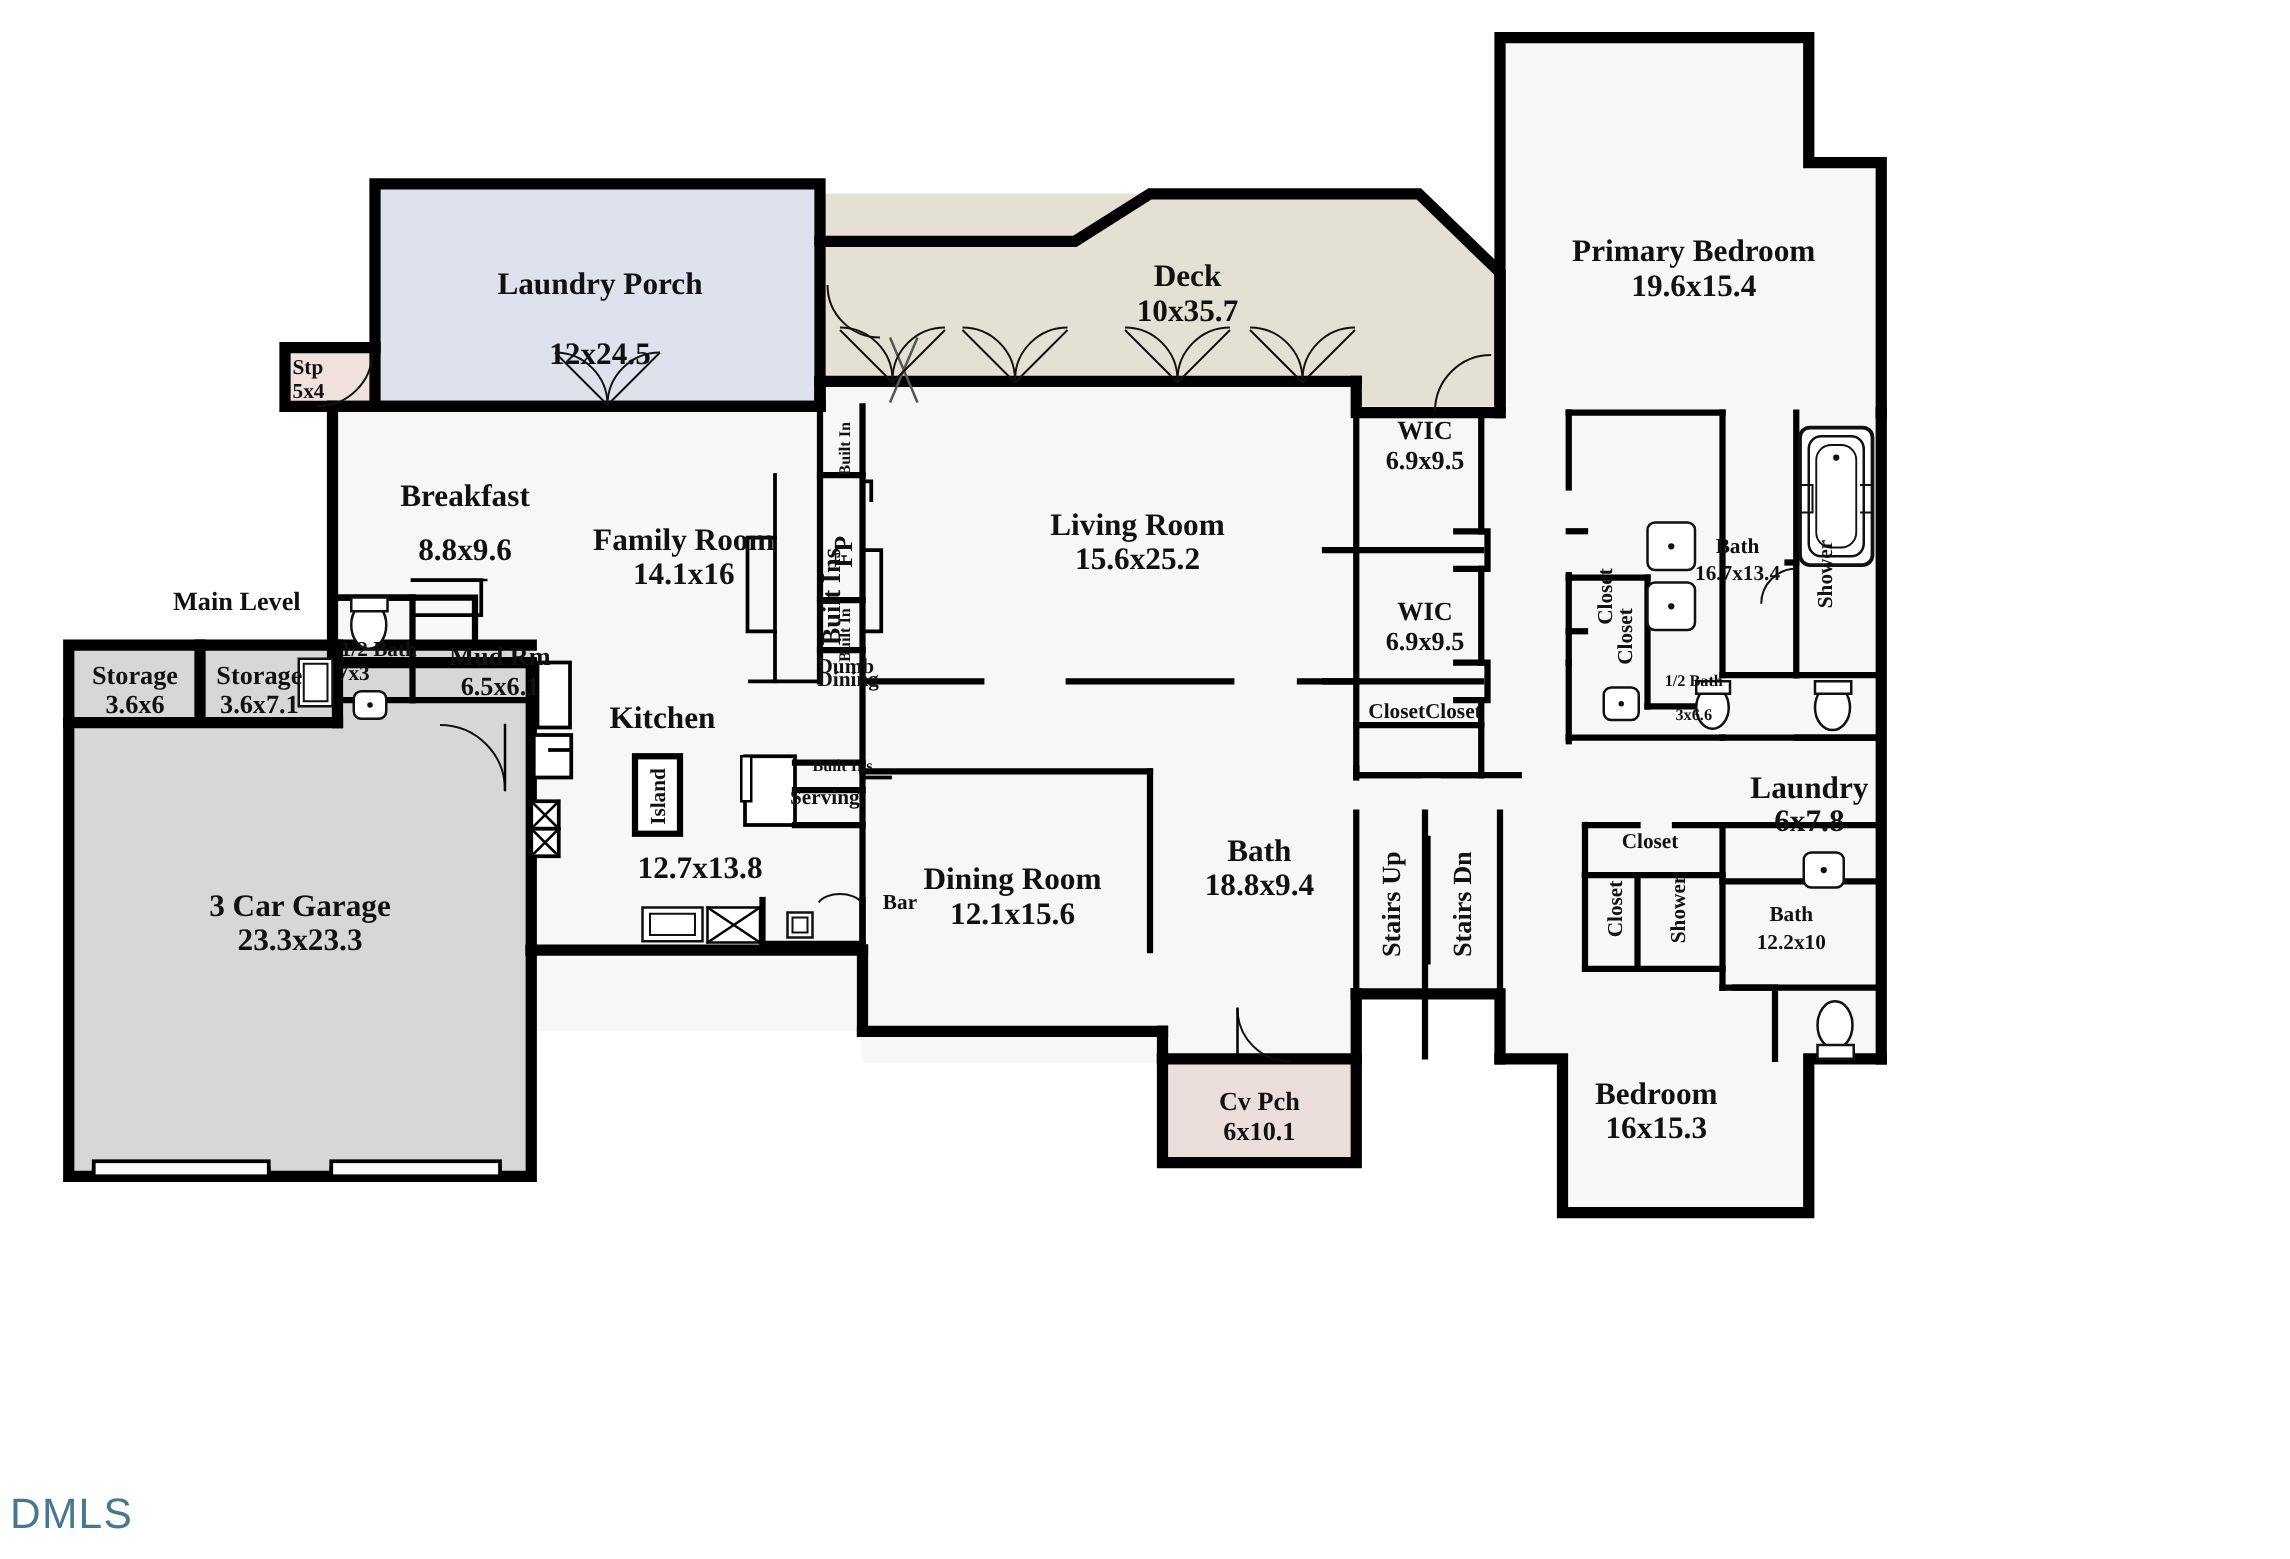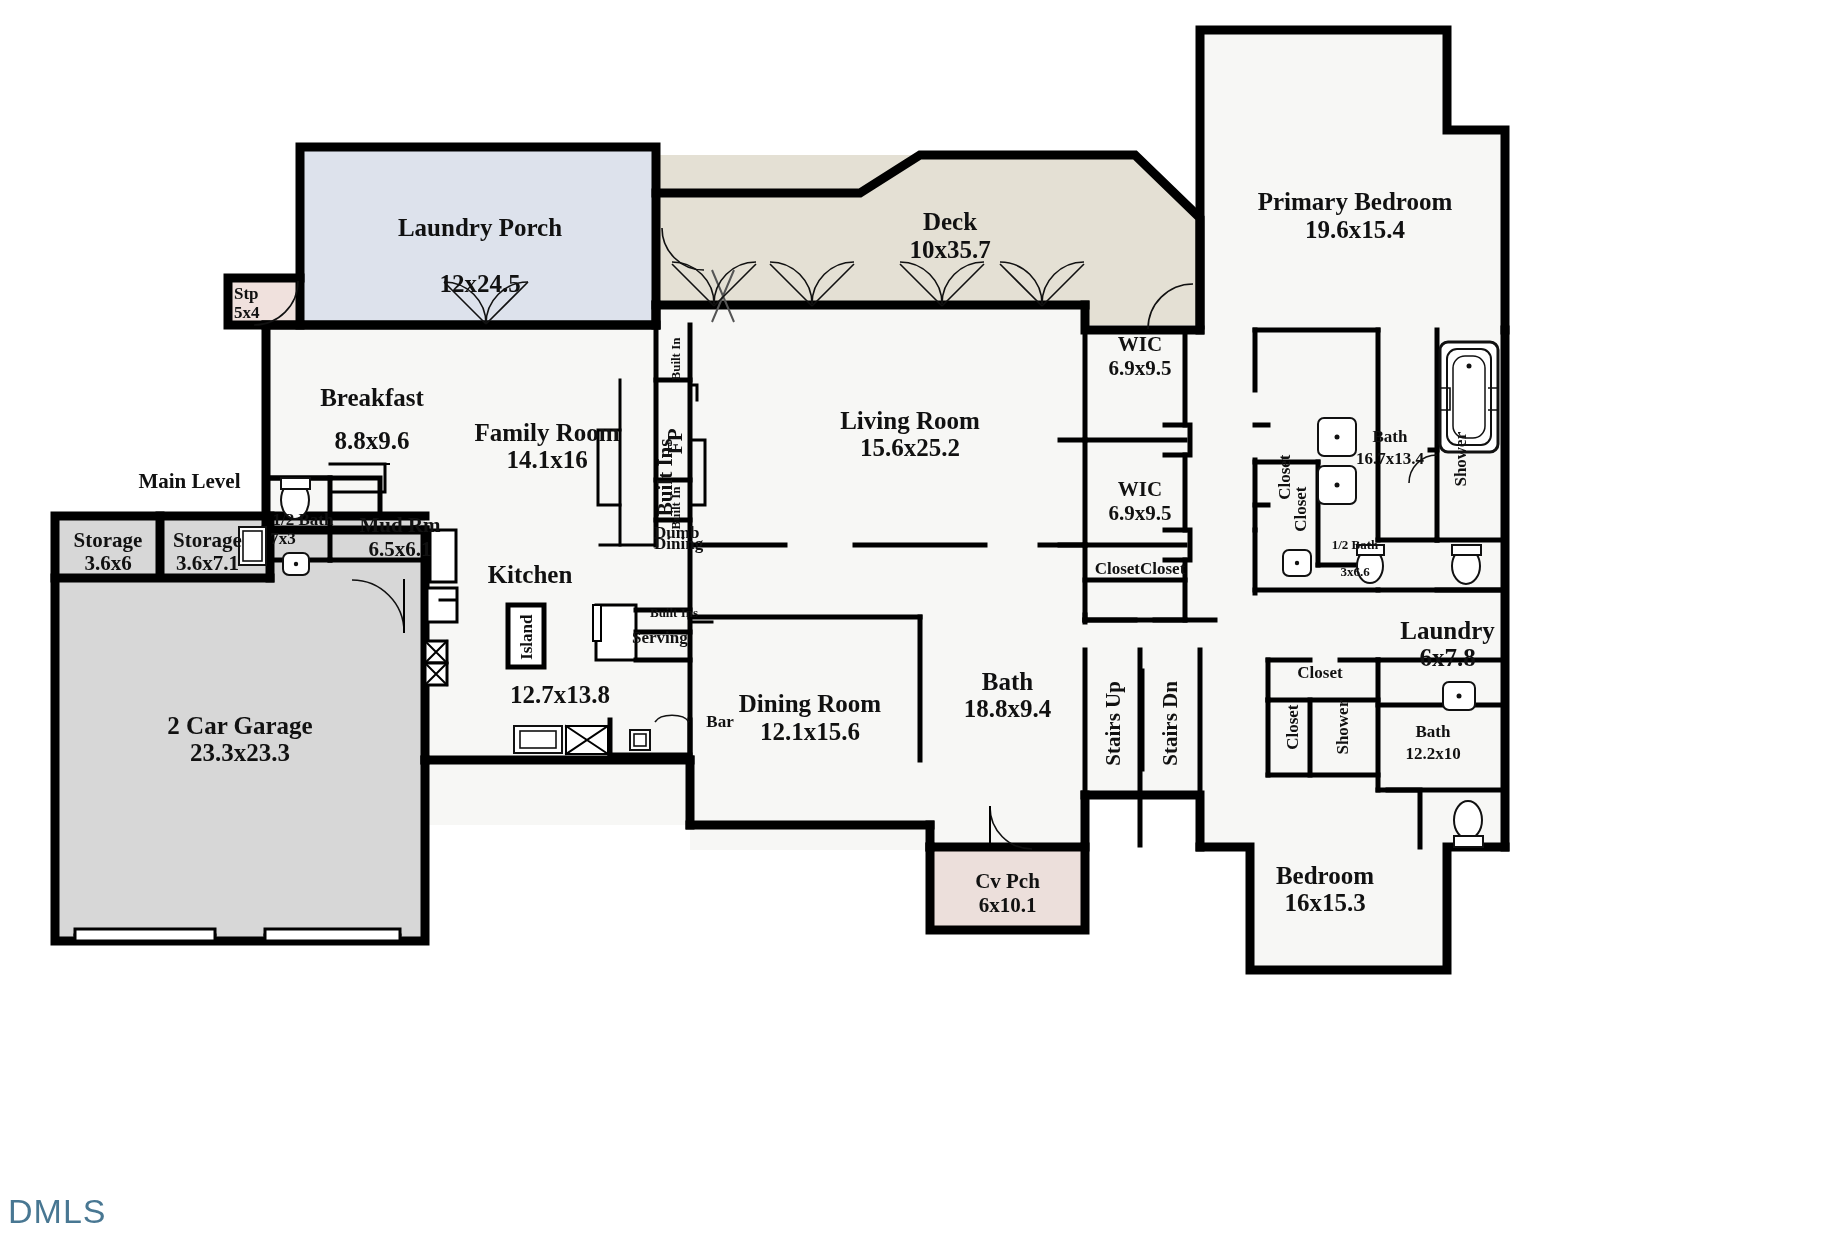--- a/index.html
+++ b/index.html
@@ -335,21 +335,21 @@
 
 <div class="lbl med" style="left:330px;top:514px;width:140px;">Mud Rm</div>
 <div class="lbl med" style="left:330px;top:538px;width:140px;">6.5x6.1</div>
 
 <div class="lbl med" style="left:58px;top:529px;width:100px;">Storage</div>
 <div class="lbl med" style="left:58px;top:552px;width:100px;">3.6x6</div>
 
 <div class="lbl med" style="left:155px;top:529px;width:105px;">Storage</div>
 <div class="lbl med" style="left:155px;top:552px;width:105px;">3.6x7.1</div>
 
-<div class="lbl big" style="left:120px;top:712px;width:240px;">2 Car Garage</div>
+<div class="lbl big" style="left:120px;top:712px;width:240px;">3 Car Garage</div>
 <div class="lbl big" style="left:120px;top:739px;width:240px;">23.3x23.3</div>
 
 <div class="lbl big" style="left:440px;top:561px;width:180px;">Kitchen</div>
 <div class="lbl big" style="left:465px;top:681px;width:190px;">12.7x13.8</div>
 
 <div class="lbl sm rot90" style="left:487px;top:628px;width:80px;">Island</div>
 
 <div class="lbl sm" style="left:632px;top:629px;width:82px;text-align:left;">Serving</div>
 <div class="lbl xs" style="left:634px;top:606px;width:80px;">Built Ins</div>
 

